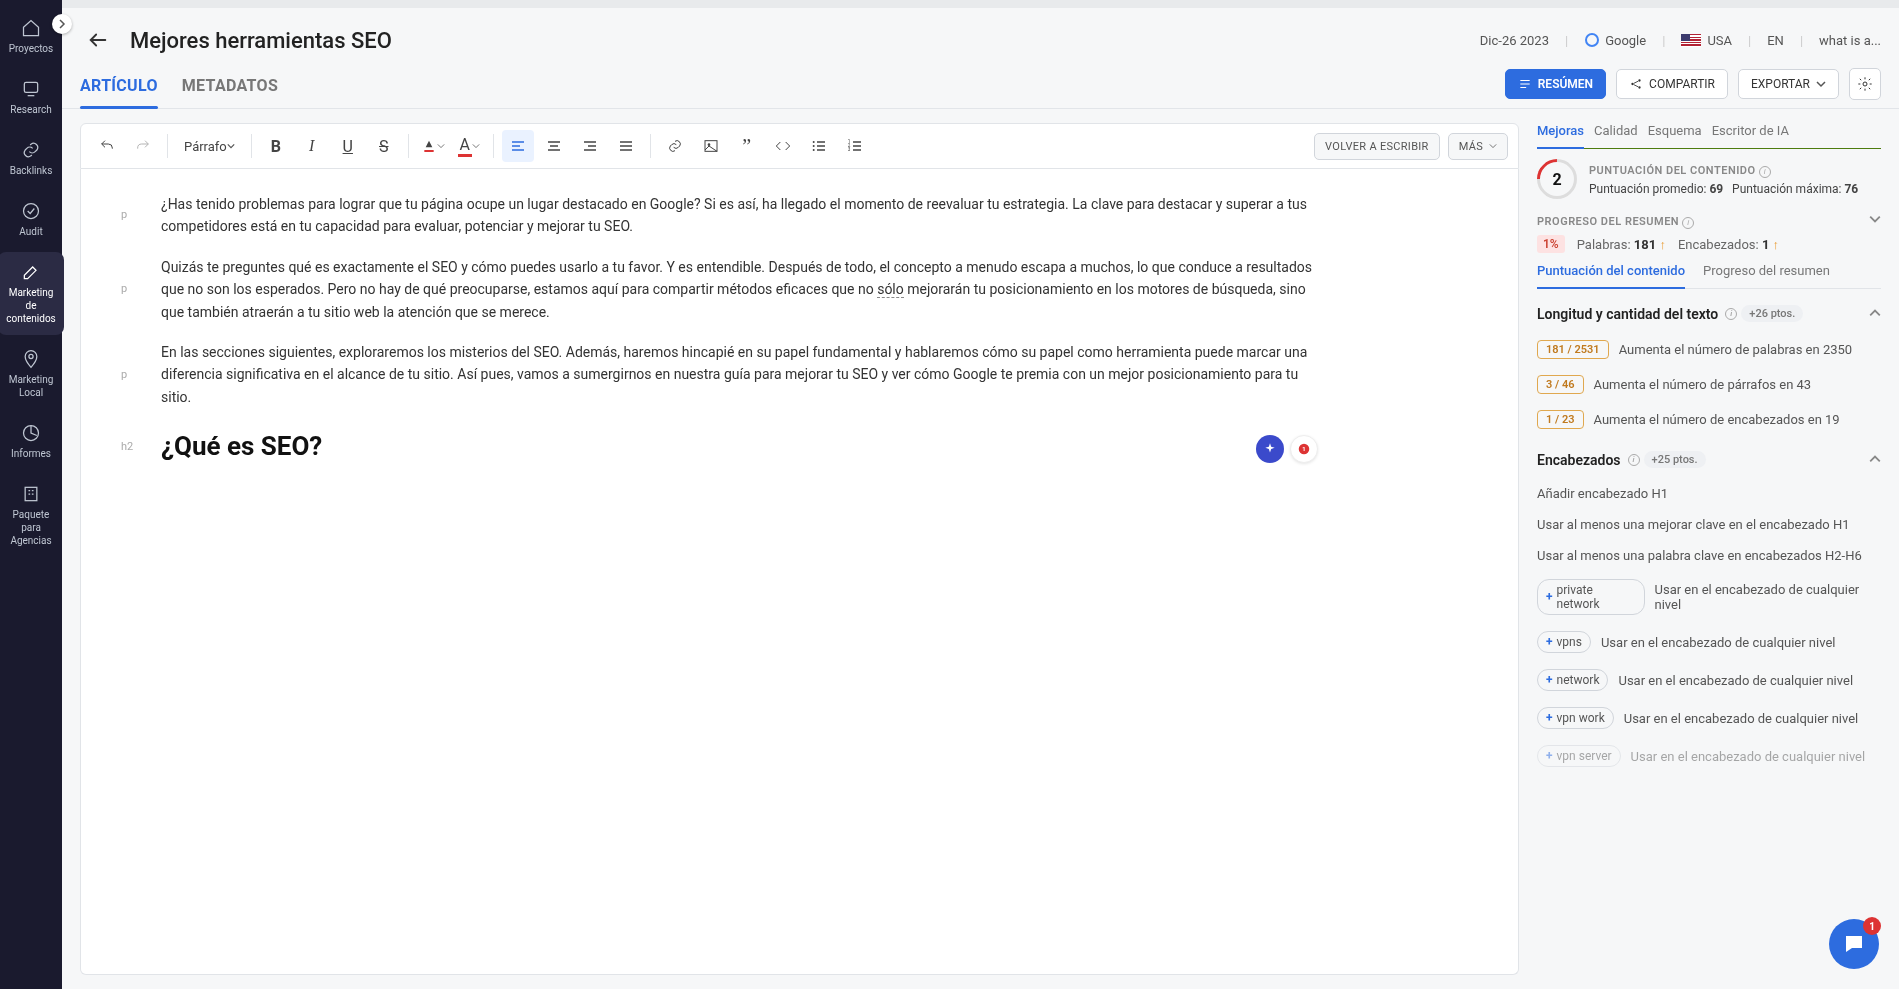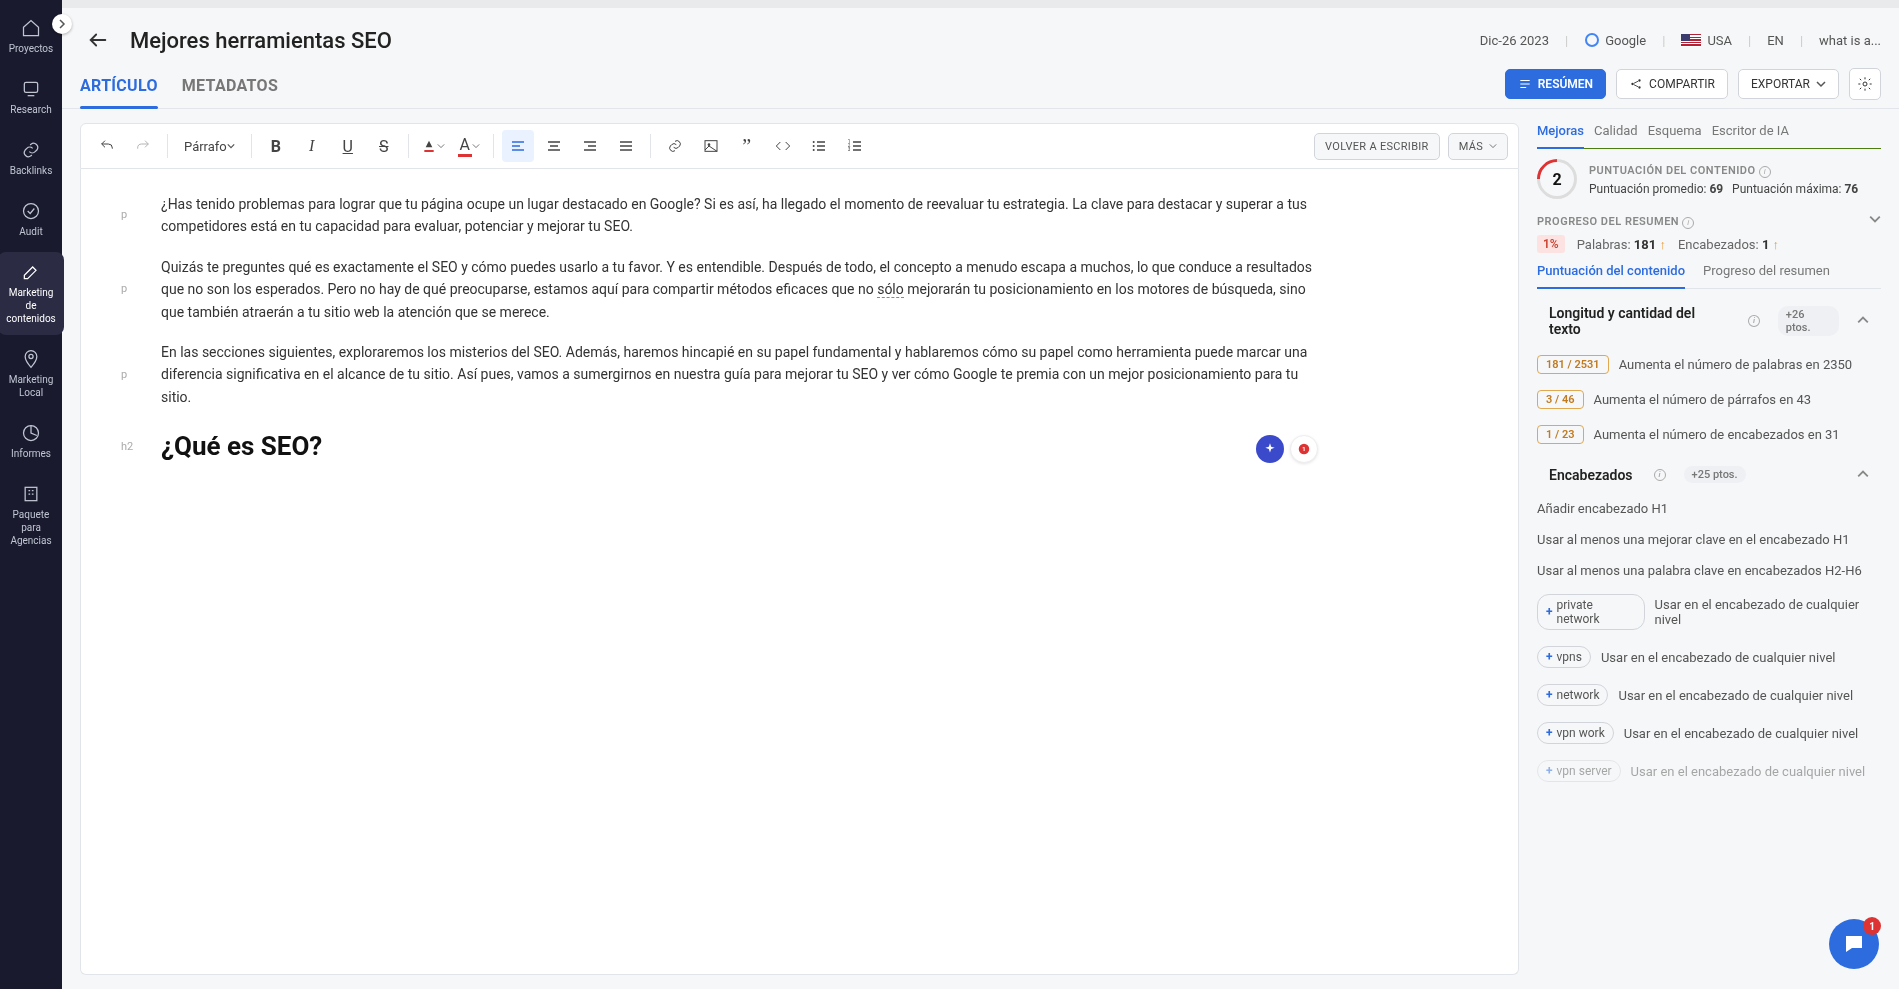--- a/index.html
+++ b/index.html
@@ -58,21 +58,21 @@
   .prog-row{margin-bottom:10px;position:relative}
   .prog-lbl{font-size:11px;letter-spacing:.5px;color:#888;font-weight:600;margin-bottom:6px}
   .pills{display:flex;gap:12px;align-items:center}
   .pill{padding:2px 6px;border-radius:3px;font-size:12px;font-weight:600}
   .pill.pink{background:#fde2e2;color:#c43}
   .stat{font-size:13px;color:#666}
   .stat b{color:#333}
   .arrow-up{color:#e89a2f;font-weight:700}
   .chev{margin-left:auto;color:#888;cursor:pointer}
   .sub-tabs{display:flex;gap:18px;margin:10px 0 16px;border-bottom:1px solid #e1e4e8}
-  .section-head{display:flex;align-items:center;gap:18px;margin:14px 12px 10px;font-size:14px;font-weight:600;color:#222}
+  .section-head{display:flex;align-items:center;gap:4px;margin:14px 0 10px;font-size:14px;font-weight:600;color:#222}
   .pts-pill{background:#eef0f3;color:#777;padding:2px 8px;border-radius:10px;font-size:11px;font-weight:500}
   .rec{display:flex;align-items:center;gap:10px;padding:8px 0;font-size:13px;color:#555}
   .rec-chip{border:1px solid #e0a84f;color:#c07a1f;padding:2px 8px;border-radius:4px;font-size:11px;font-weight:600}
   .rec-text-only{padding:8px 0;font-size:13px;color:#555}
   .kw-chip{border:1px solid #d1d5db;padding:3px 8px;border-radius:12px;font-size:12px;color:#555;display:inline-flex;align-items:center;gap:4px}
   .kw-chip .plus{color:#2d6cdf;font-weight:700}
   .chat-bubble{position:fixed;right:20px;bottom:20px;width:50px;height:50px;border-radius:50%;background:#2d6cdf;display:flex;align-items:center;justify-content:center;cursor:pointer}
   .chat-badge{position:absolute;top:-2px;right:-2px;width:18px;height:18px;border-radius:50%;background:#d33;color:#fff;font-size:10px;display:flex;align-items:center;justify-content:center;font-weight:700}
 </style>
 </head>
@@ -408,21 +408,21 @@
       <div class="rec">
           <span class="rec-chip">181 / 2531</span>
           <span>Aumenta el número de palabras en 2350</span>
         </div>
       <div class="rec">
           <span class="rec-chip">3 / 46</span>
           <span>Aumenta el número de párrafos en 43</span>
         </div>
       <div class="rec">
           <span class="rec-chip">1 / 23</span>
-          <span>Aumenta el número de encabezados en 31</span>
+          <span>Aumenta el número de encabezados en 19</span>
         </div>
 
       <div class="section-head">
         <span>Encabezados</span>
         <span class="inf-ic">i</span>
         <span class="pts-pill">+25 ptos.</span>
         <span class="chev"><svg width="12" height="12" viewBox="0 0 10 10">
               <path d="M1 7l4-4 4 4" stroke="#888" stroke-width="1.5" fill="none"></path>
             </svg></span>
       </div>

